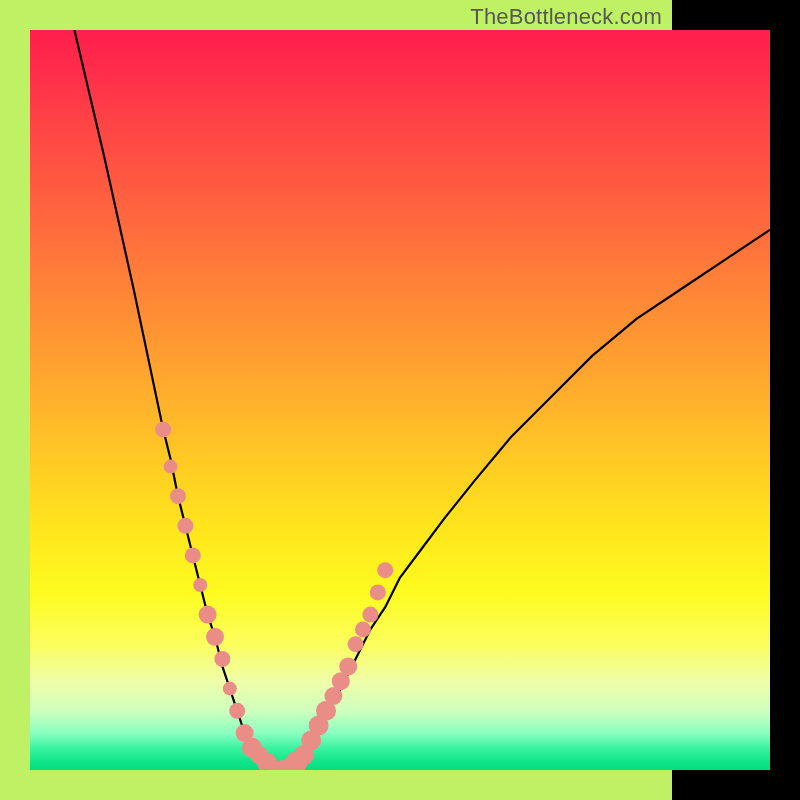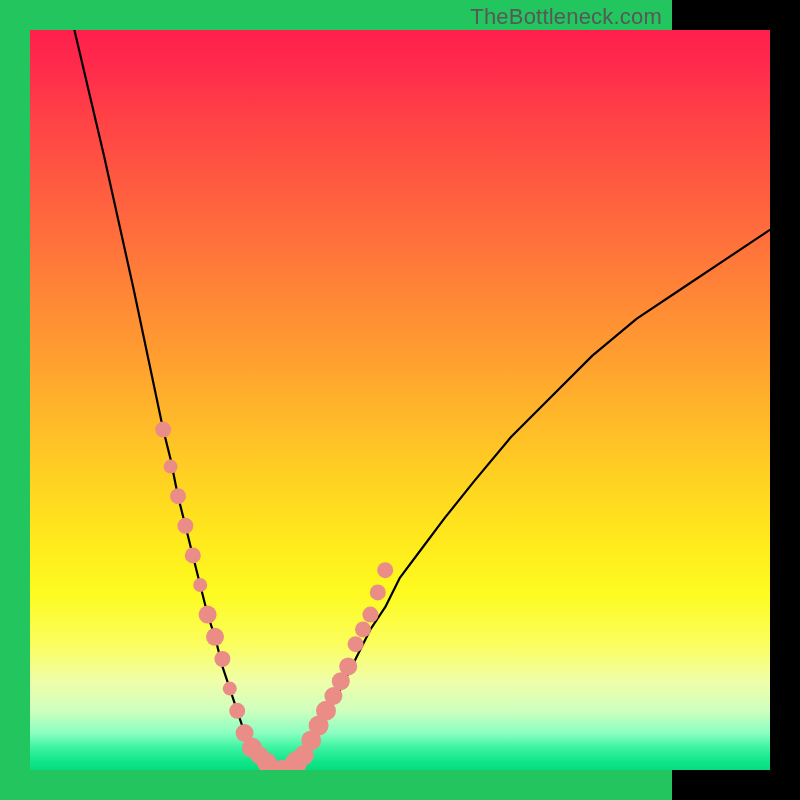--- a/index.html
+++ b/index.html
@@ -8,21 +8,21 @@
     width: 800px;
     height: 800px;
     background: #000;
     overflow: hidden;
     font-family: Arial, Helvetica, sans-serif;
   }
   .frame {
     position: relative;
     width: 672px;
     height: 800px;
-    background: #22c55e;
+    background: #bef264;
   }
   .watermark {
     position: absolute;
     top: 4px;
     right: 10px;
     color: #585858;
     font-size: 22px;
     letter-spacing: 0.2px;
     z-index: 3;
   }

